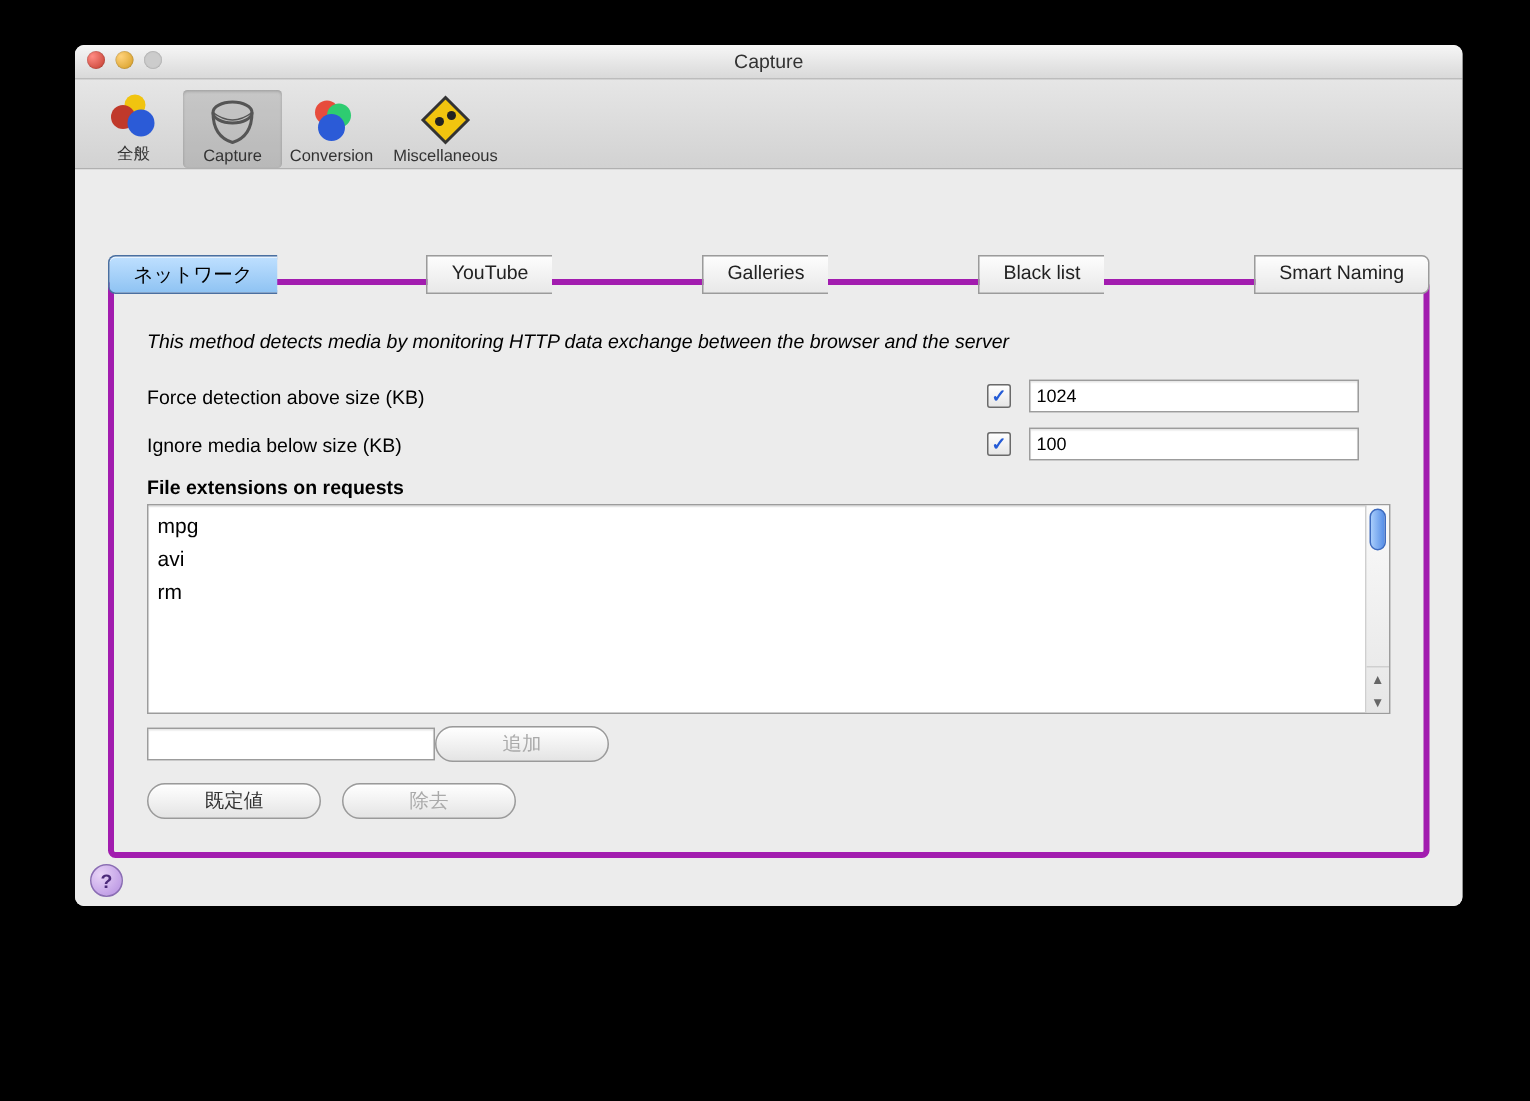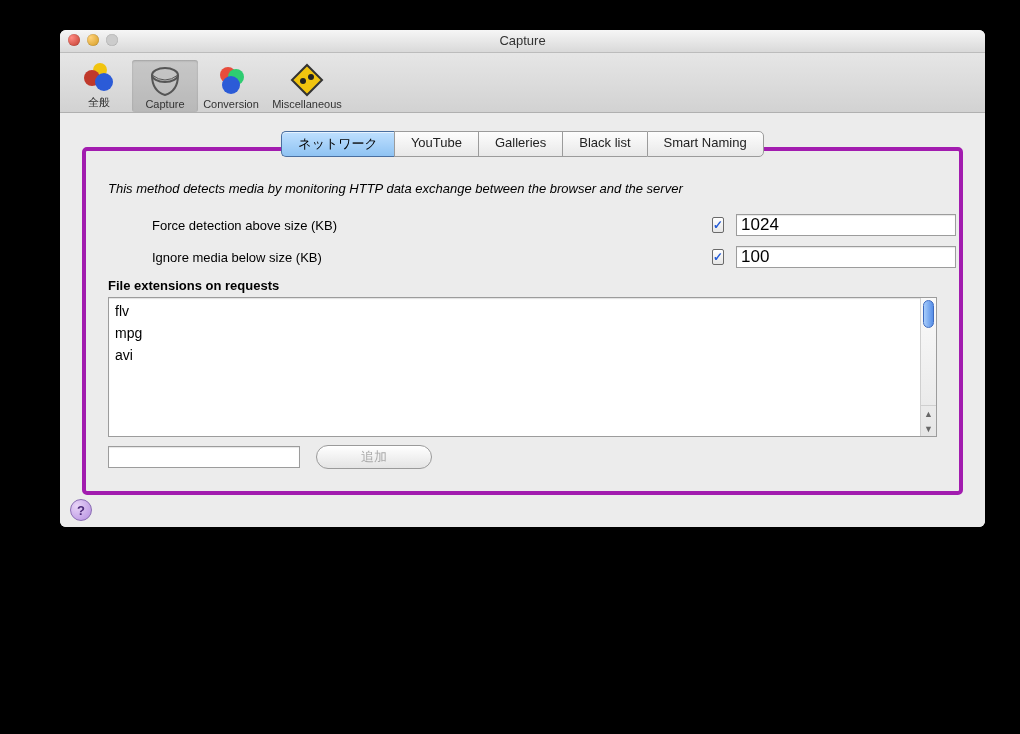--- a/index.html
+++ b/index.html
@@ -8,21 +8,21 @@
     background: #000;
     font-family: "Lucida Grande", "Helvetica Neue", Arial, sans-serif;
     font-size: 13px;
     color: #000;
     width: 1020px;
     height: 734px;
     overflow: hidden;
   }
   .window {
     position: absolute;
-    left: 60px;
+    left: 50px;
     top: 30px;
     width: 925px;
     background: #ededed;
     border-radius: 6px;
     box-shadow: 0 10px 40px rgba(0,0,0,0.5);
     overflow: hidden;
   }
   .titlebar {
     height: 22px;
     background: linear-gradient(#f6f6f6, #d9d9d9);
@@ -74,21 +74,22 @@
     display: flex; align-items:center; justify-content:center;
   }
 
   .content {
     background: #ececec;
     padding: 18px 22px 32px 22px;
     position: relative;
   }
   .tabbar {
     display: flex;
-    justify-content: center;
+    justify-content: space-between;
+    margin-top: 39px;
   }
   .tab {
     padding: 3px 16px;
     font-size: 13px;
     background: linear-gradient(#fdfdfd, #e8e8e8);
     border: 1px solid #9b9b9b;
     border-right: none;
     color: #222;
   }
   .tab:first-child { border-top-left-radius: 5px; border-bottom-left-radius: 5px; }
@@ -110,39 +111,38 @@
 
   .desc {
     font-style: italic;
     margin: 6px 0 18px 0;
   }
 
   .row {
     display: flex;
     align-items: center;
     margin-bottom: 10px;
-    margin-left: 44px;
   }
   .row .label { flex: 0 0 560px; }
   .checkbox {
     width: 14px; height: 14px;
     border: 1px solid #6a6a6a;
     border-radius: 2px;
     background: linear-gradient(#fff, #e6e6e6);
     display: inline-flex; align-items:center; justify-content:center;
     margin-right: 12px;
     font-size: 12px;
     color: #245bd6;
     font-weight: bold;
   }
   .textinput {
     height: 20px;
     border: 1px solid #9c9c9c;
     background: #fff;
-    font-size: 17px;
+    font-size: 12px;
     padding: 0 4px;
     box-shadow: inset 0 1px 1px rgba(0,0,0,0.1);
   }
   .textinput.wide { width: 210px; }
   .textinput.addw { width: 182px; }
 
   .section-label { margin: 4px 0 4px 0; font-weight: bold; }
 
   .listwrap { position: relative; }
   .listbox {
@@ -182,21 +182,20 @@
   .scroll-arrow {
     flex:1;
     display:flex; align-items:center; justify-content:center;
     color:#666;
     font-size: 9px;
   }
 
   .addrow {
     margin-top: 8px;
     display: flex;
-    gap: 16px;
     align-items: center;
   }
 
   .btn {
     display: inline-block;
     min-width: 78px;
     text-align: center;
     padding: 2px 18px;
     font-size: 13px;
     border: 1px solid #9a9a9a;
@@ -306,37 +305,41 @@
         <div class="checkbox">
             <span>✓</span>
           </div>
         <input class="textinput wide" value="100" style="">
       </div>
 
       <div class="section-label">File extensions on requests</div>
 
       <div class="listwrap">
         <div class="listbox">
-          <div>flv</div>
           <div>mpg</div>
           <div>avi</div>
+          <div>rm</div>
         </div>
         <div class="scrolltrack">
           <div class="scroll-thumb"></div>
           <div class="scroll-arrowbox">
             <div class="scroll-arrow">▲</div>
             <div class="scroll-arrow">▼</div>
           </div>
         </div>
       </div>
 
       <div class="addrow">
         <input class="textinput addw" value="" style="">
         <div class="btn disabled"><span>追加</span></div>
       </div>
 
+      <div class="btnrow">
+        <div class="btn"><span>既定値</span></div>
+        <div class="btn disabled"><span>除去</span></div>
+      </div>
     </div>
 
     <div class="help">
         <span>?</span>
       </div>
   </div>
 </div>
 
 </body></html>

